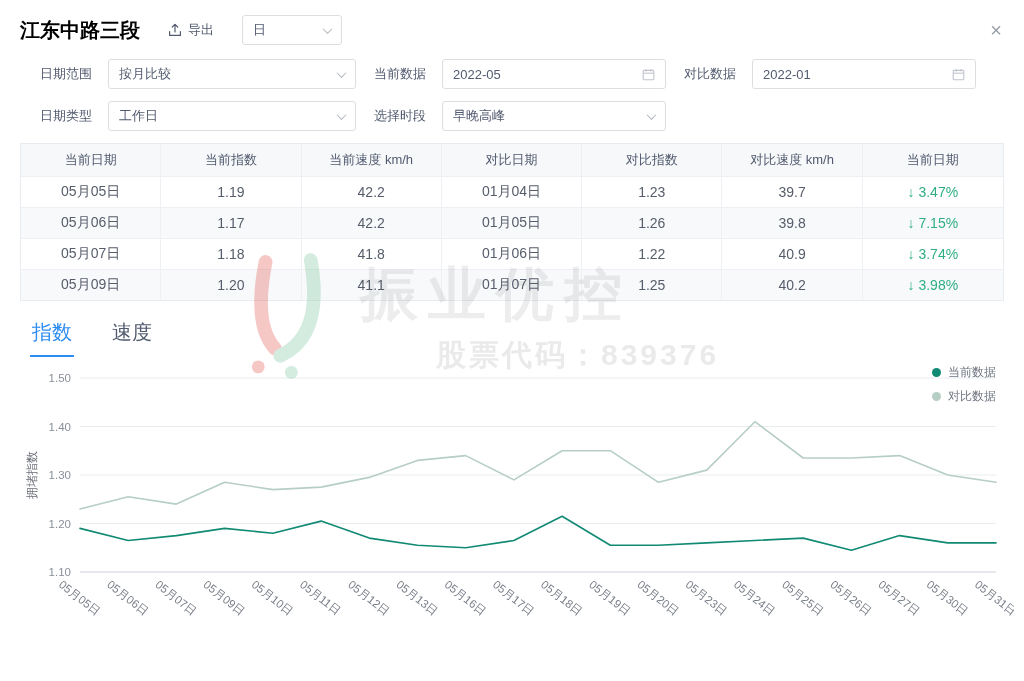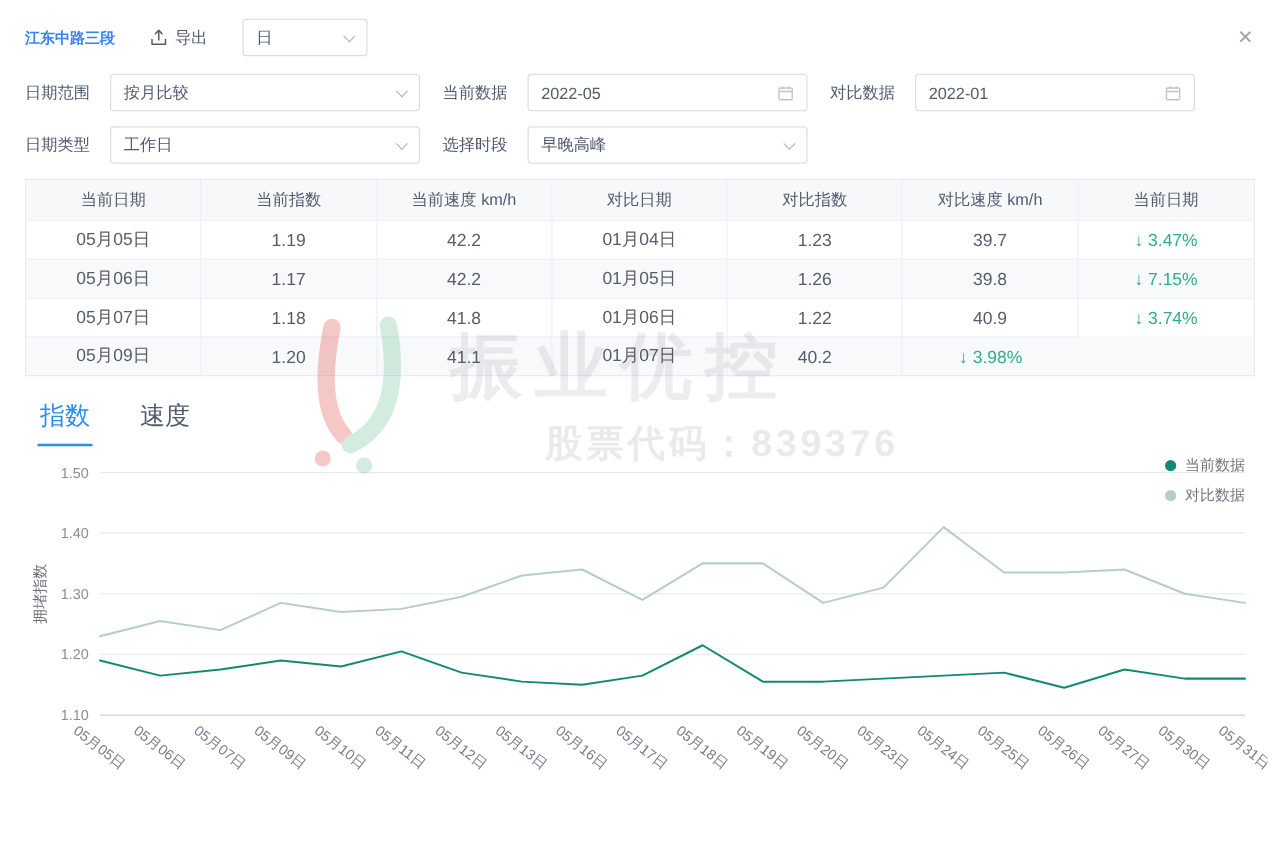--- a/index.html
+++ b/index.html
@@ -5,39 +5,39 @@
   * { box-sizing: border-box; }
   html,body { margin:0; padding:0; }
   body {
     width:1024px; height:681px; position:relative; overflow:hidden;
     background:#ffffff; color:#333;
     font-family:"Liberation Sans","DejaVu Sans",sans-serif;
   }
 
   
   .header { display:flex; align-items:center; padding:15px 22px 8px 20px; }
-  .title { font-size:12px; font-weight:bold; color:#3b82f6; margin-right:28px; }
+  .title { font-size:20px; font-weight:bold; color:#000000; margin-right:28px; }
   .export-btn { display:flex; align-items:center; gap:6px; font-size:13px; color:#515a6e; cursor:pointer; margin-right:28px; }
   .select {
     height:30px; border:1px solid #dcdee2; border-radius:3px; background:#fff;
     display:flex; align-items:center; justify-content:space-between;
     padding:0 10px; font-size:13px; color:#515a6e; cursor:pointer;
   }
   .granularity { width:100px; }
   .close-btn { margin-left:auto; font-size:20px; color:#9aa0a8; line-height:1; cursor:pointer; }
   .caret {
     width:7px; height:7px; border-right:1.4px solid #b2b7bf; border-bottom:1.4px solid #b2b7bf;
     transform:rotate(45deg) translate(-1px,-1px); flex:0 0 auto; margin-left:8px;
   }
 
   
   .filters { margin:6px 20px 12px 20px; display:flex; flex-direction:column; gap:12px; }
   .filter-row { display:flex; align-items:center; }
   .f-label { width:60px; font-size:13px; color:#515a6e; flex:0 0 auto; }
-  .gap8 { margin-right:8px; }
+  .gap8 { margin-right:8px;margin-left:20px; }
   .ml18 { margin-left:18px; }
   .w212 { width:248px; }
   .w198 { width:224px; }
   .icon-svg { flex:0 0 auto; }
 
   
   .table { margin:6px 20px 0 20px; border:1px solid #e8ebf0; }
   .thead, .trow { display:grid; grid-template-columns:repeat(7,1fr); }
   .thead { background:#f7f8fa; }
   .cell {
@@ -175,20 +175,21 @@
         <div class="cell">01月06日</div>
         <div class="cell">1.22</div>
         <div class="cell">40.9</div>
         <div class="cell change">↓ 3.74%</div>
       </div>
       <div class="trow striped">
         <div class="cell">05月09日</div>
         <div class="cell">1.20</div>
         <div class="cell">41.1</div>
         <div class="cell">01月07日</div>
+        <div class="cell">1.25</div>
         <div class="cell">40.2</div>
         <div class="cell change">↓ 3.98%</div>
       </div>
     </div>
 </div>
 
 <div class="tabs">
   <div class="tab active">指数</div>
   <div class="tab">速度</div>
 </div>

